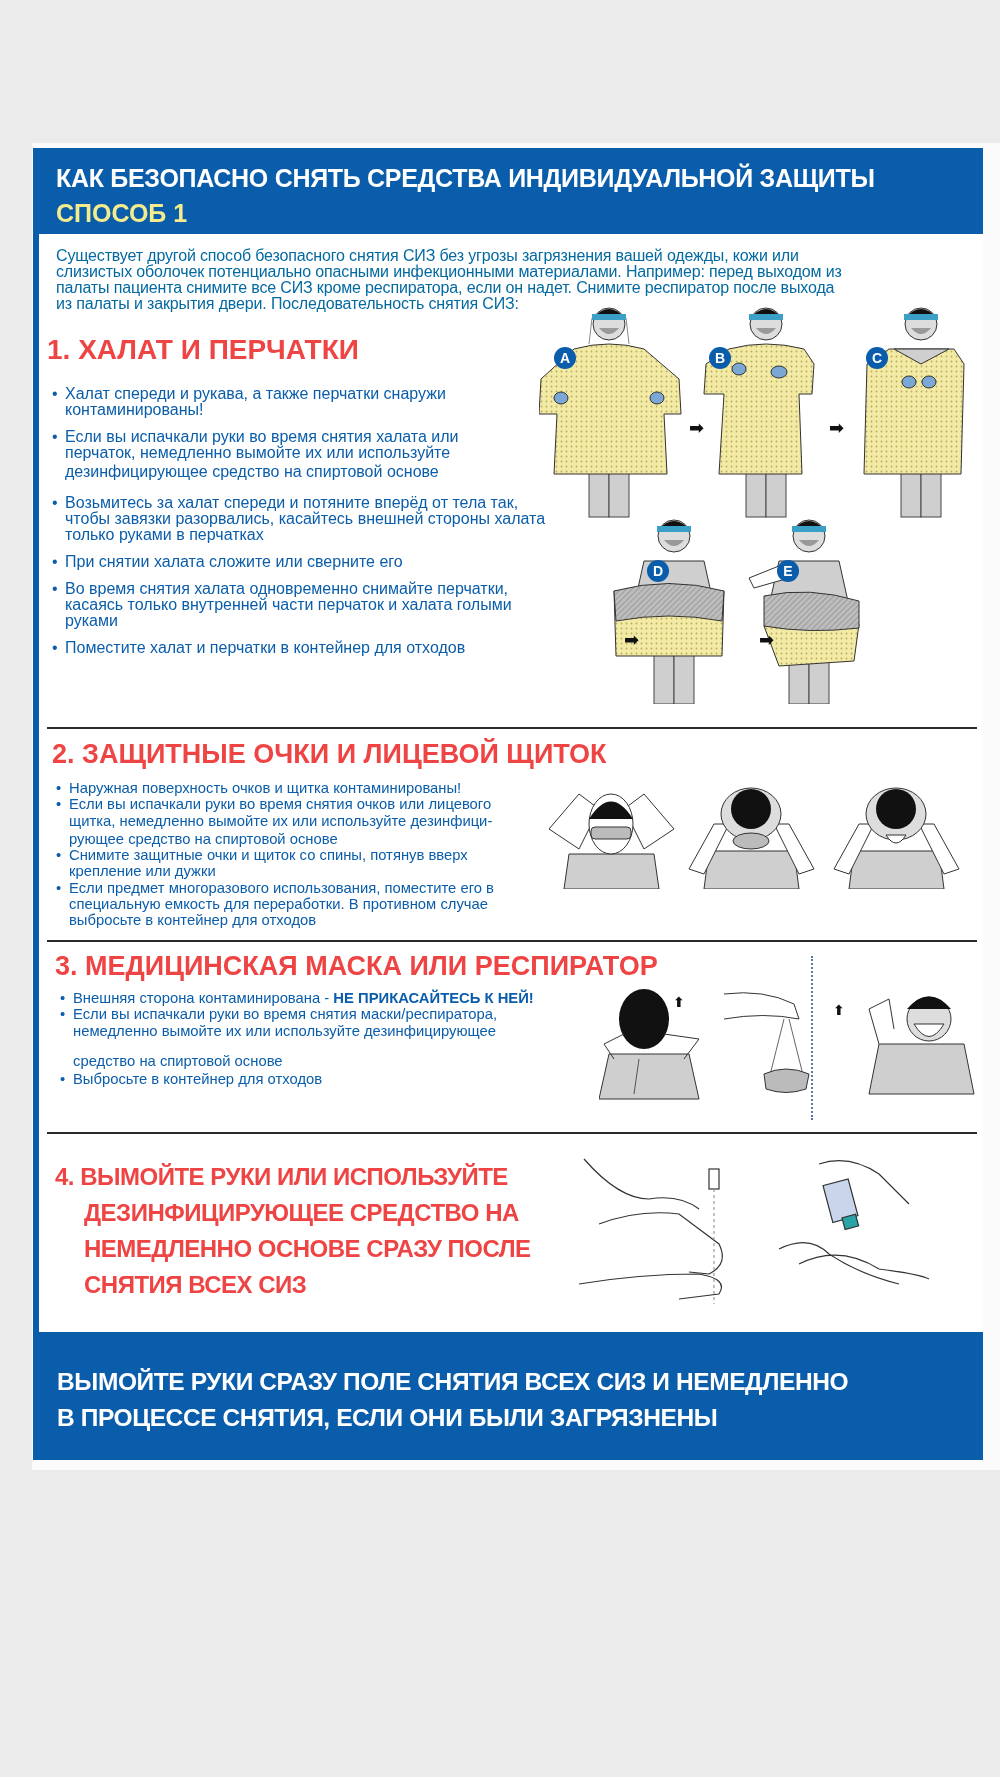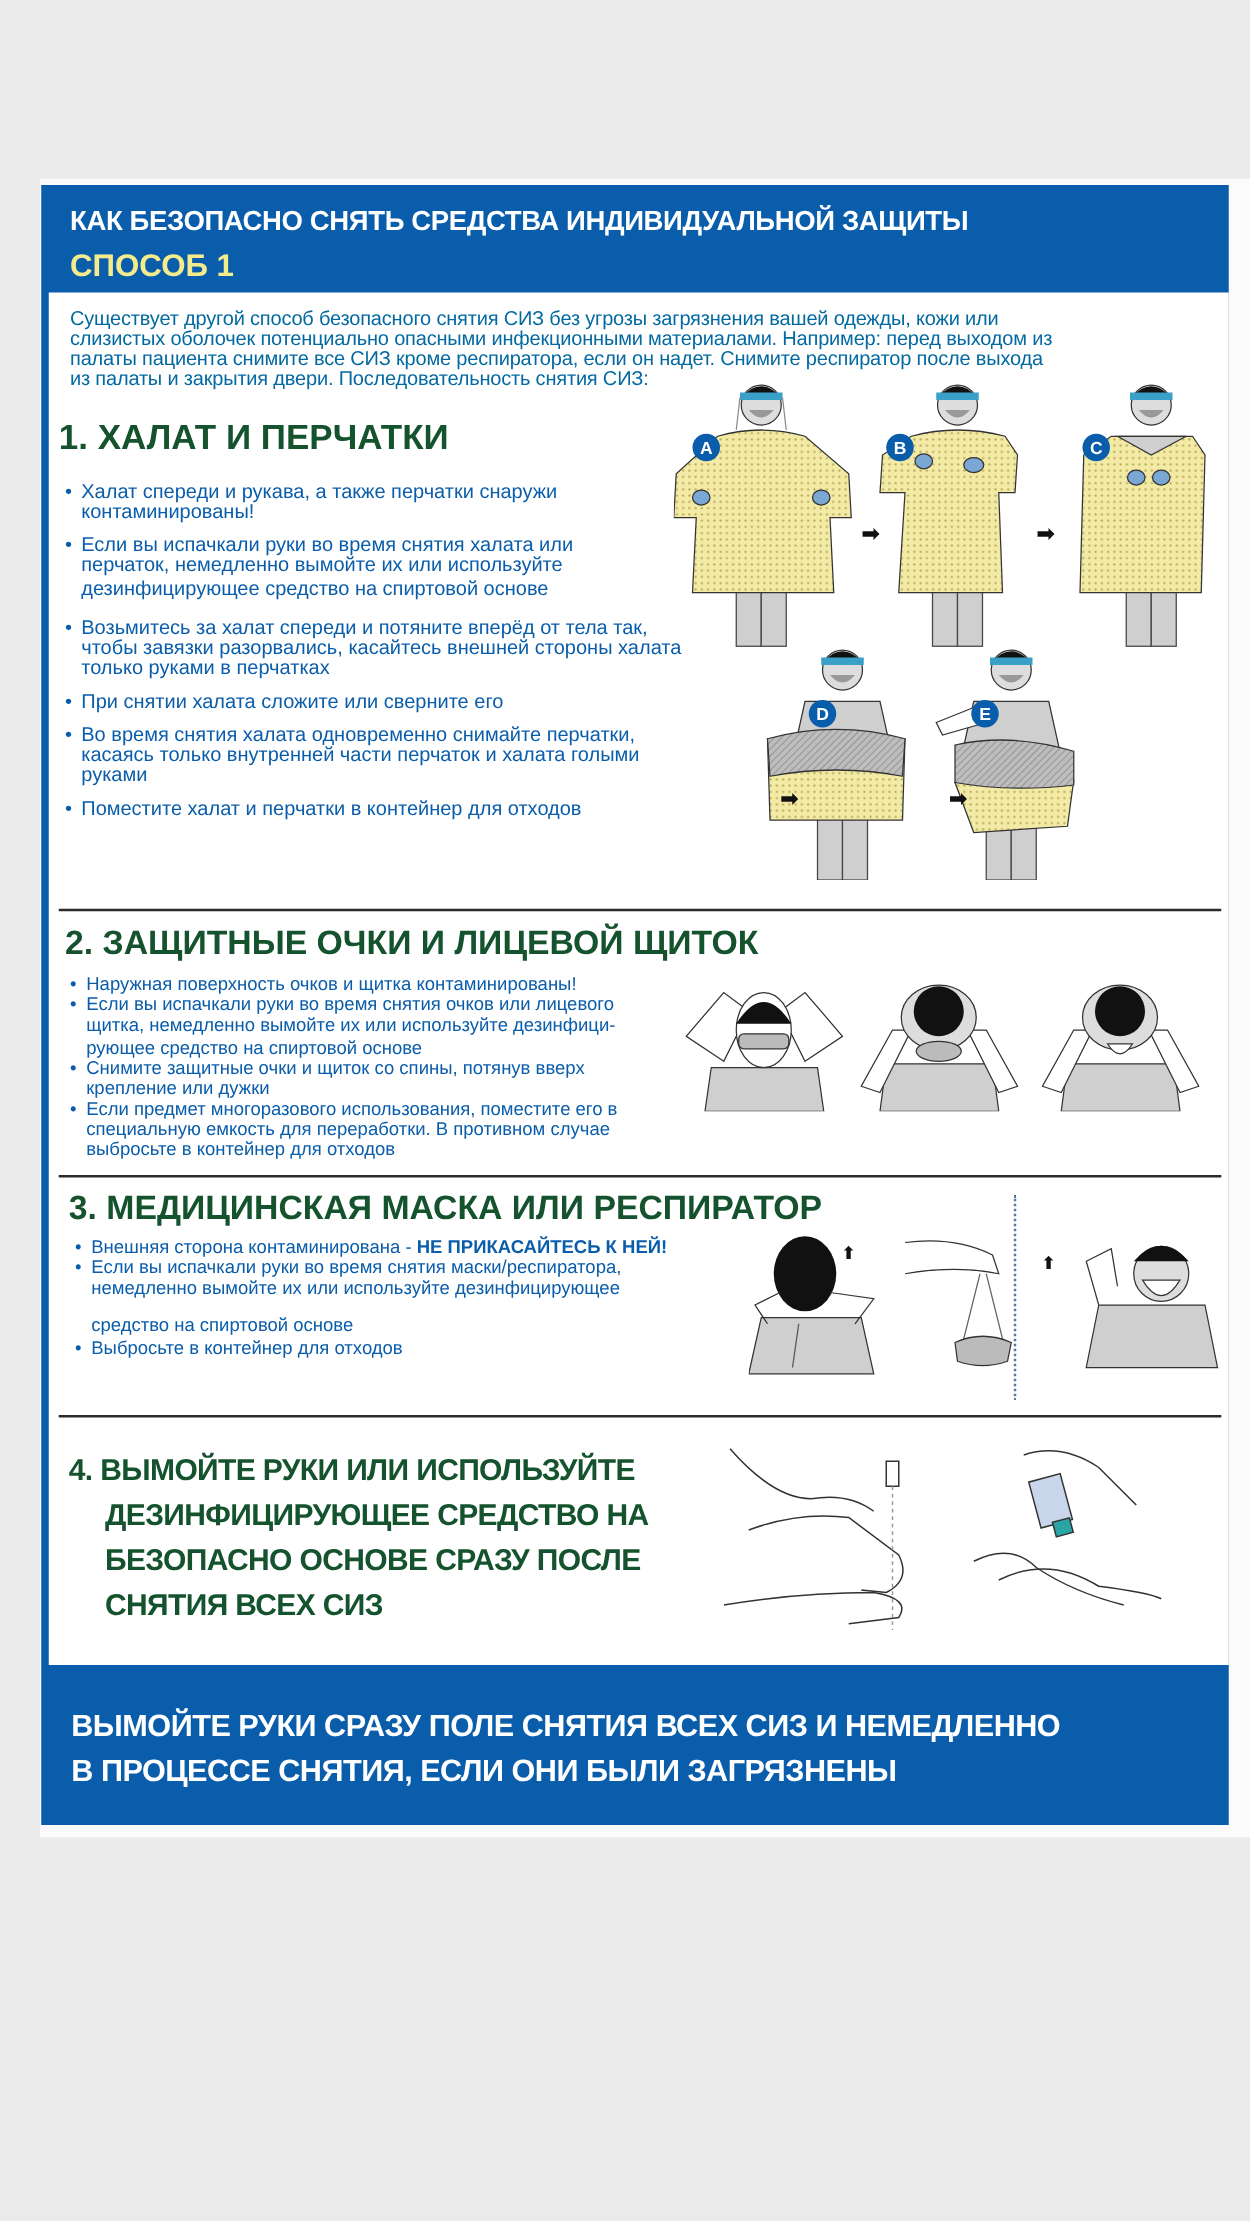--- a/index.html
+++ b/index.html
@@ -3,28 +3,28 @@
   <meta charset="utf-8">
   <style>
     * { box-sizing: border-box; margin: 0; padding: 0; }
     html, body { width: 1000px; height: 1777px; background: #ebebeb; overflow: hidden; }
     body { position: relative; font-family: "Liberation Sans", "DejaVu Sans", sans-serif; }
 
     .poster-shadow { position: absolute; left: 32px; top: 143px; width: 968px; height: 1327px; background: #fbfbfb; }
     .poster { position: absolute; left: 33px; top: 148px; width: 950px; height: 1312px; background: #0a5dab; }
 
     .header { position: absolute; left: 0; top: 0; width: 950px; height: 86px; }
-    .header-title { position: absolute; left: 23px; top: 16px; color: #ffffff; font-size: 22px; font-weight: bold; letter-spacing: -0.3px; white-space: nowrap; }
+    .header-title { position: absolute; left: 23px; top: 16px; color: #ffffff; font-size: 25px; font-weight: bold; letter-spacing: -0.3px; white-space: nowrap; }
     .header-subtitle { position: absolute; left: 23px; top: 51px; color: #f4ec8c; font-size: 25px; font-weight: bold; }
 
     .content { position: absolute; left: 6px; top: 86px; width: 944px; height: 1098px; background: #ffffff; }
 
     .intro { position: absolute; left: 17px; top: 14px; width: 900px; color: #0369a1; font-size: 16px; line-height: 16px; letter-spacing: -0.15px; }
 
-    .section-title { position: absolute; color: #14532d; font-weight: bold; white-space: nowrap; }
+    .section-title { position: absolute; color: #ef4444; font-weight: bold; white-space: nowrap; }
     .s1-title { left: 8px; top: 100px; font-size: 28px; }
     .s2-title { left: 13px; top: 505px; font-size: 27px; }
     .s3-title { left: 16px; top: 717px; font-size: 27px; }
     .s4-title { left: 16px; top: 925px; font-size: 24px; line-height: 36px; letter-spacing: -0.5px; }
     .s4-title .line { display: block; padding-left: 29px; }
     .s4-title .line:first-child { padding-left: 0; }
 
     .divider { position: absolute; left: 8px; width: 930px; height: 2px; background: #2b2b2b; }
 
     ul.bullets { position: absolute; list-style: none; color: #0a5dab; }
@@ -268,21 +268,21 @@
     </svg>
     <div class="arrow" style="left:634px;top:760px;font-size:14px">⬆</div>
     <div class="arrow" style="left:794px;top:768px;font-size:14px">⬆</div>
     <div class="dotted-divider"></div>
 
     <div class="divider" style="top:898px"></div>
 
     <div class="section-title s4-title">
       <span class="line">4. ВЫМОЙТЕ РУКИ ИЛИ ИСПОЛЬЗУЙТЕ</span>
       <span class="line">ДЕЗИНФИЦИРУЮЩЕЕ СРЕДСТВО НА</span>
-      <span class="line">БЕЗОПАСНО ОСНОВЕ СРАЗУ ПОСЛЕ</span>
+      <span class="line">НЕМЕДЛЕННО ОСНОВЕ СРАЗУ ПОСЛЕ</span>
       <span class="line">СНЯТИЯ ВСЕХ СИЗ</span>
     </div>
     <svg class="fig" style="left:540px;top:920px" width="400" height="155">
       <g fill="none" stroke="#333" stroke-width="1.2">
         <path d="M5 5 Q40 45 70 45 Q100 40 120 55"></path>
         <path d="M20 70 Q60 55 100 60 L140 90 Q150 110 130 120 L110 118"></path>
         <path d="M0 130 Q60 120 120 120 Q150 125 140 140 L100 145"></path>
         <rect x="130" y="15" width="10" height="20" fill="#fff"></rect>
         <path d="M135 35 L135 150" stroke="#999" stroke-dasharray="3 3"></path>
       </g>

